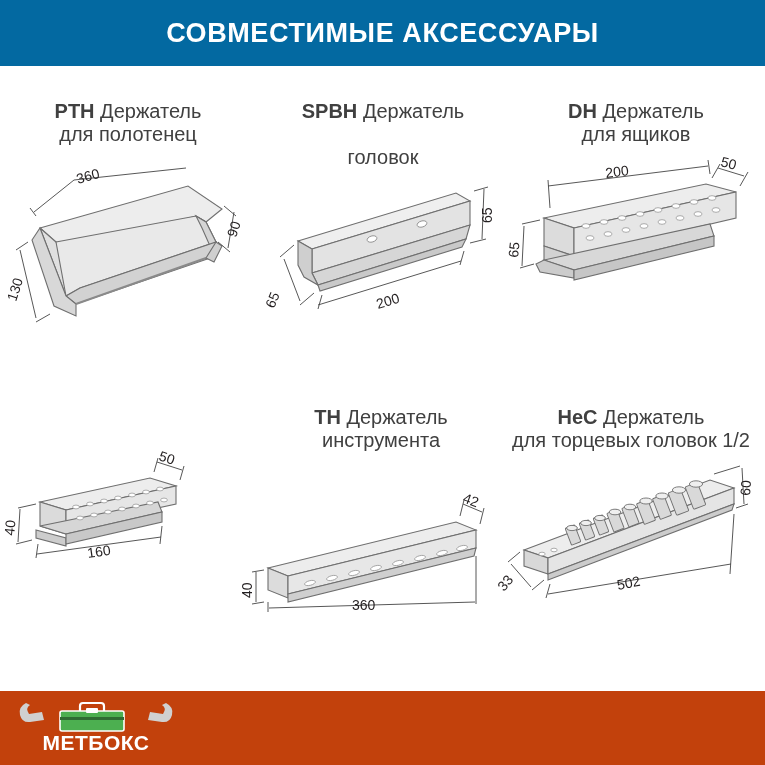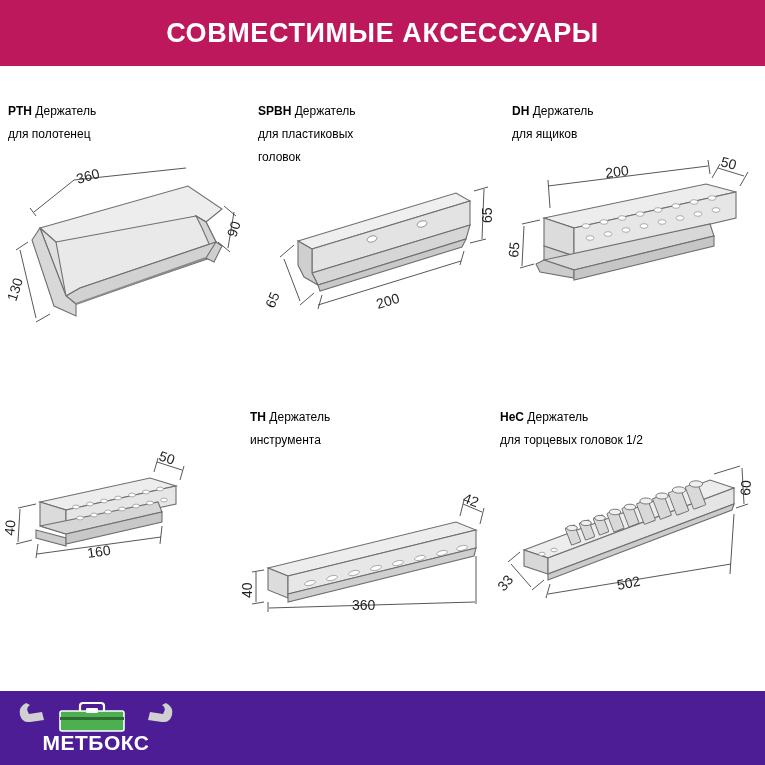--- a/index.html
+++ b/index.html
@@ -15,21 +15,21 @@
     overflow: hidden;
     position: relative;
   }
 
   
   .header {
     position: absolute;
     left: 0; top: 0;
     width: 765px;
     height: 66px;
-    background: #be185d;
+    background: #0369a1;
     display: flex;
     align-items: center;
     justify-content: center;
   }
   .header-title {
     color: #ffffff;
     font-size: 27px;
     font-weight: bold;
     letter-spacing: 0.6px;
     text-transform: uppercase;
@@ -42,43 +42,44 @@
     left: 0;
     top: 66px;
     width: 765px;
     height: 625px;
   }
   .cell {
     position: absolute;
     box-sizing: border-box;
   }
   .cell .caption {
-    font-size: 12px;
+    text-align: center;
+    font-size: 20px;
     line-height: 23px;
-    color: #000000;
+    color: #404040;
   }
   .caption .code {
     font-weight: bold;
   }
   .figure {
     position: relative;
     width: 100%;
   }
 
   
   .figure svg { display: block; margin: 0 auto; overflow: visible; }
 
   
   .footer {
     position: absolute;
     left: 0;
     top: 691px;
     width: 765px;
     height: 74px;
-    background: #4c1d95;
+    background: #c2410c;
     display: flex;
     align-items: center;
   }
   .logo {
     position: relative;
     margin-left: 10px;
     width: 172px;
     height: 62px;
     display: flex;
     align-items: center;
@@ -169,21 +170,21 @@
         </g>
         <text class="dim-text" x="6" y="156" transform="rotate(-72 6 156)">130</text>
       </svg>
     </div>
   </div>
 
   <div class="cell" style="left:258px; top:34px; width:250px; height:300px;">
     <div class="caption">
       <span class="code">SPBH</span>
       <span>Держатель</span><br>
-      <span>для пластиковых</span><br>
+      <br>
       <span>головок</span>
     </div>
     <div class="figure">
       <svg width="246" height="180" viewBox="0 0 246 180">
         <g stroke="#6f6f6f" stroke-width="1.1">
 
           <polygon points="38,72 196,24 210,32 52,80" fill="#efefef"></polygon>
 
           <polygon points="52,80 210,32 210,56 52,104" fill="#e3e3e3"></polygon>
 

